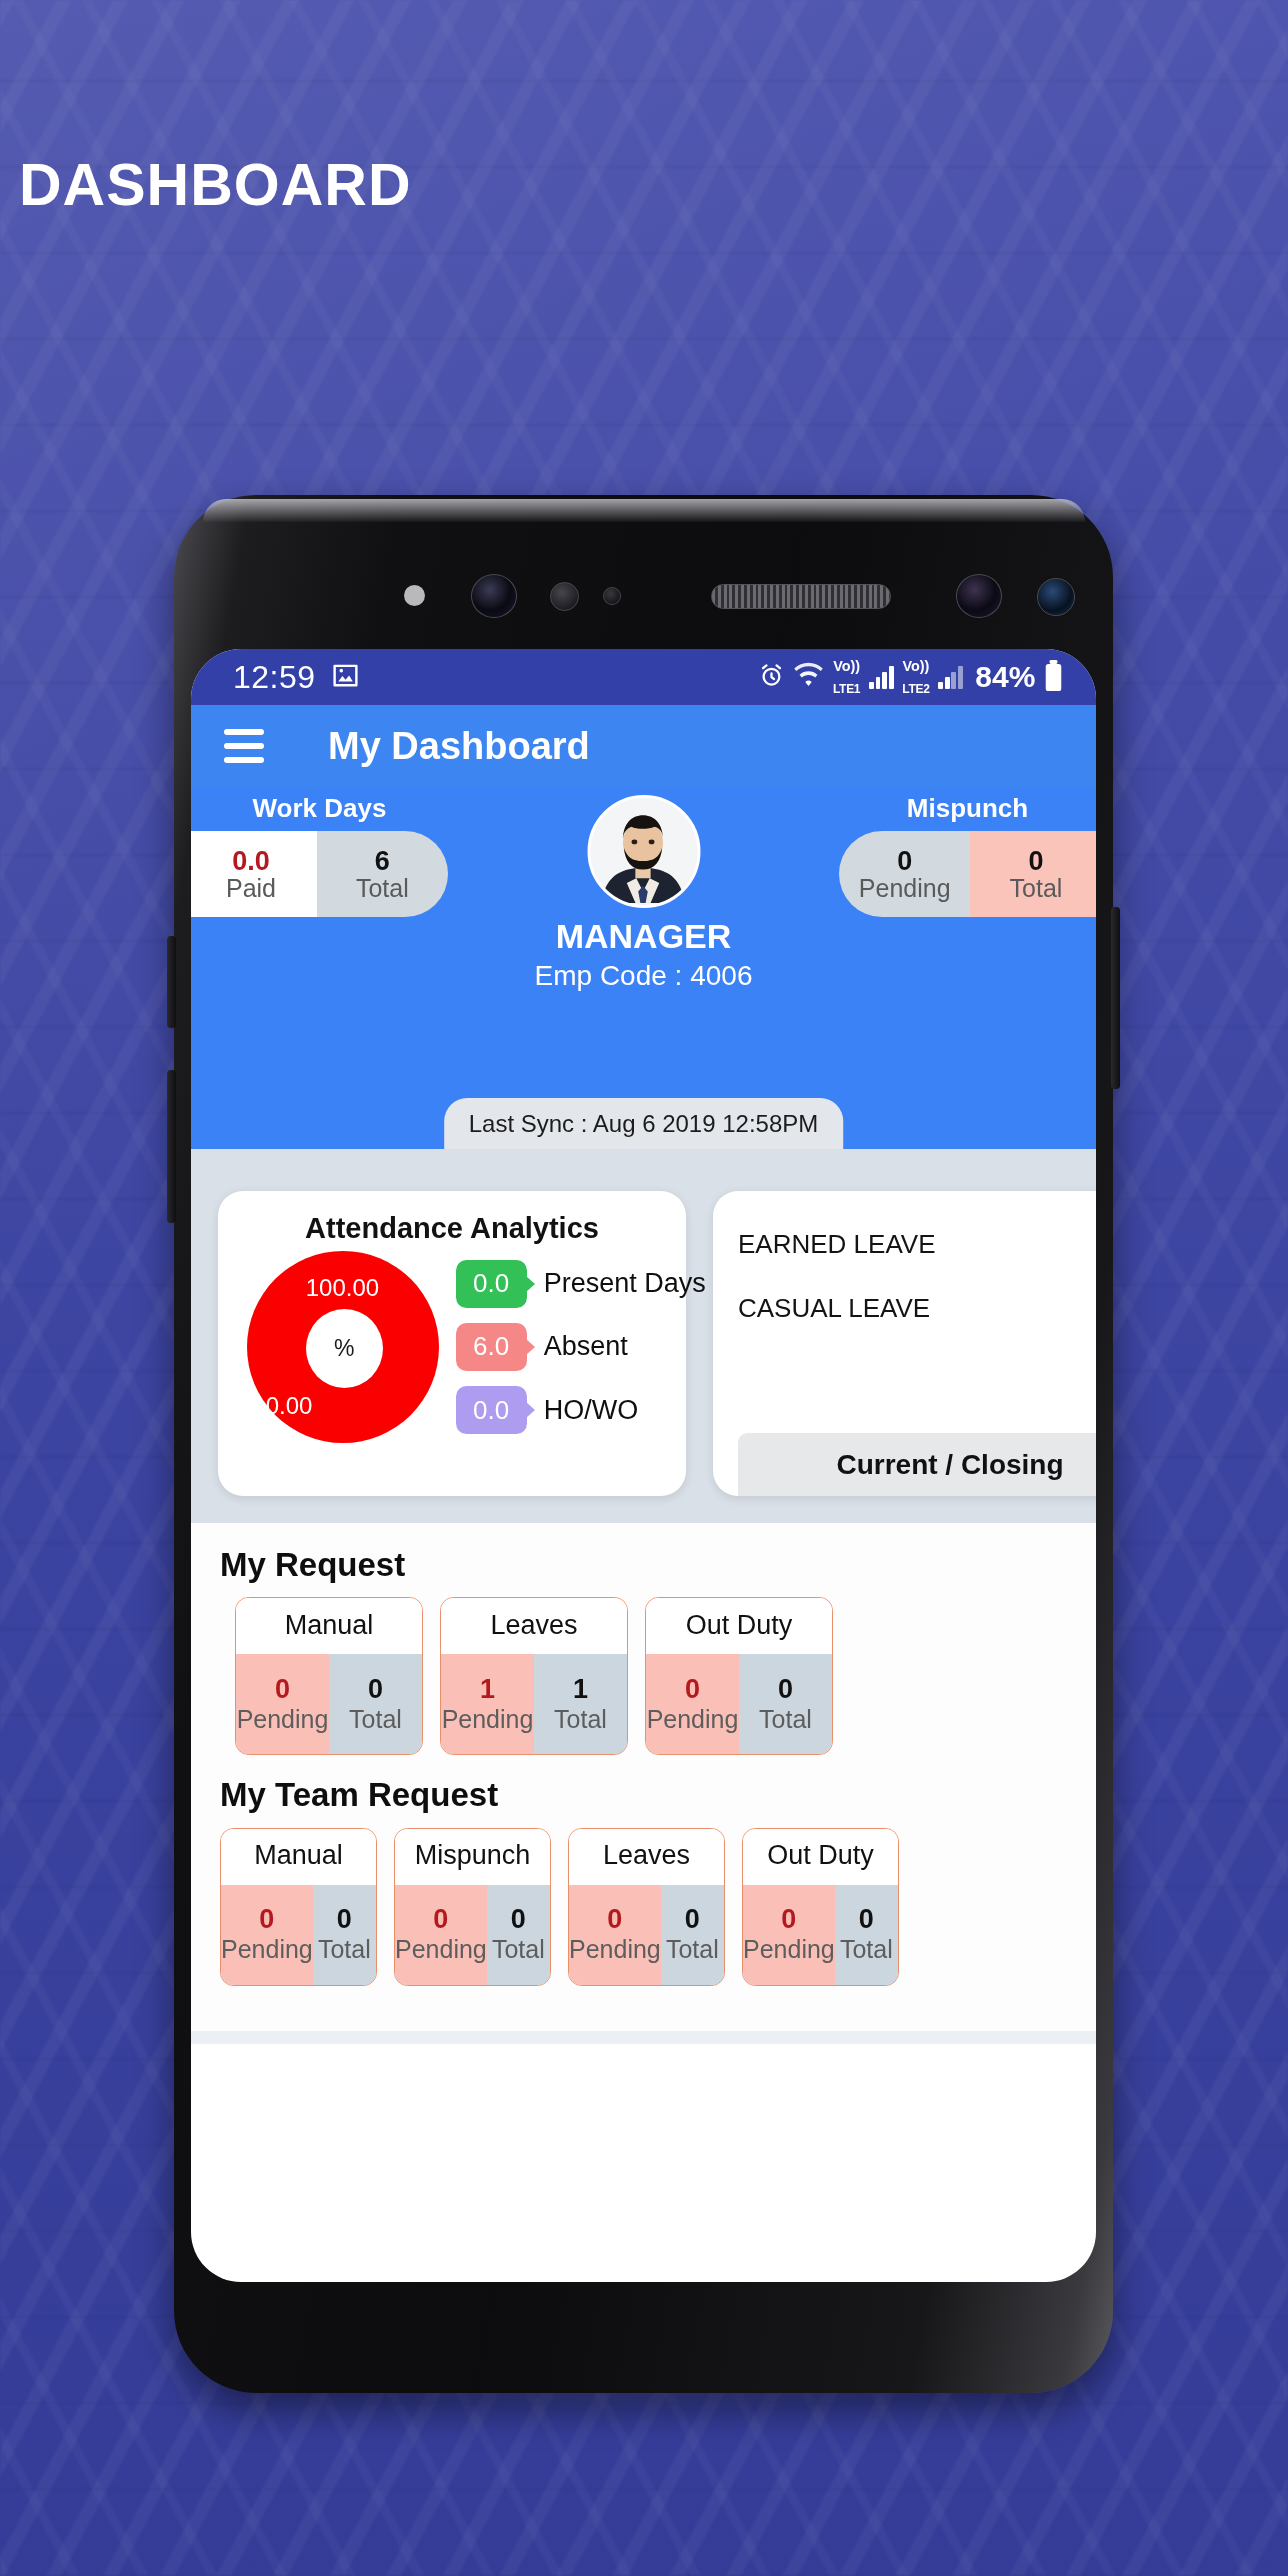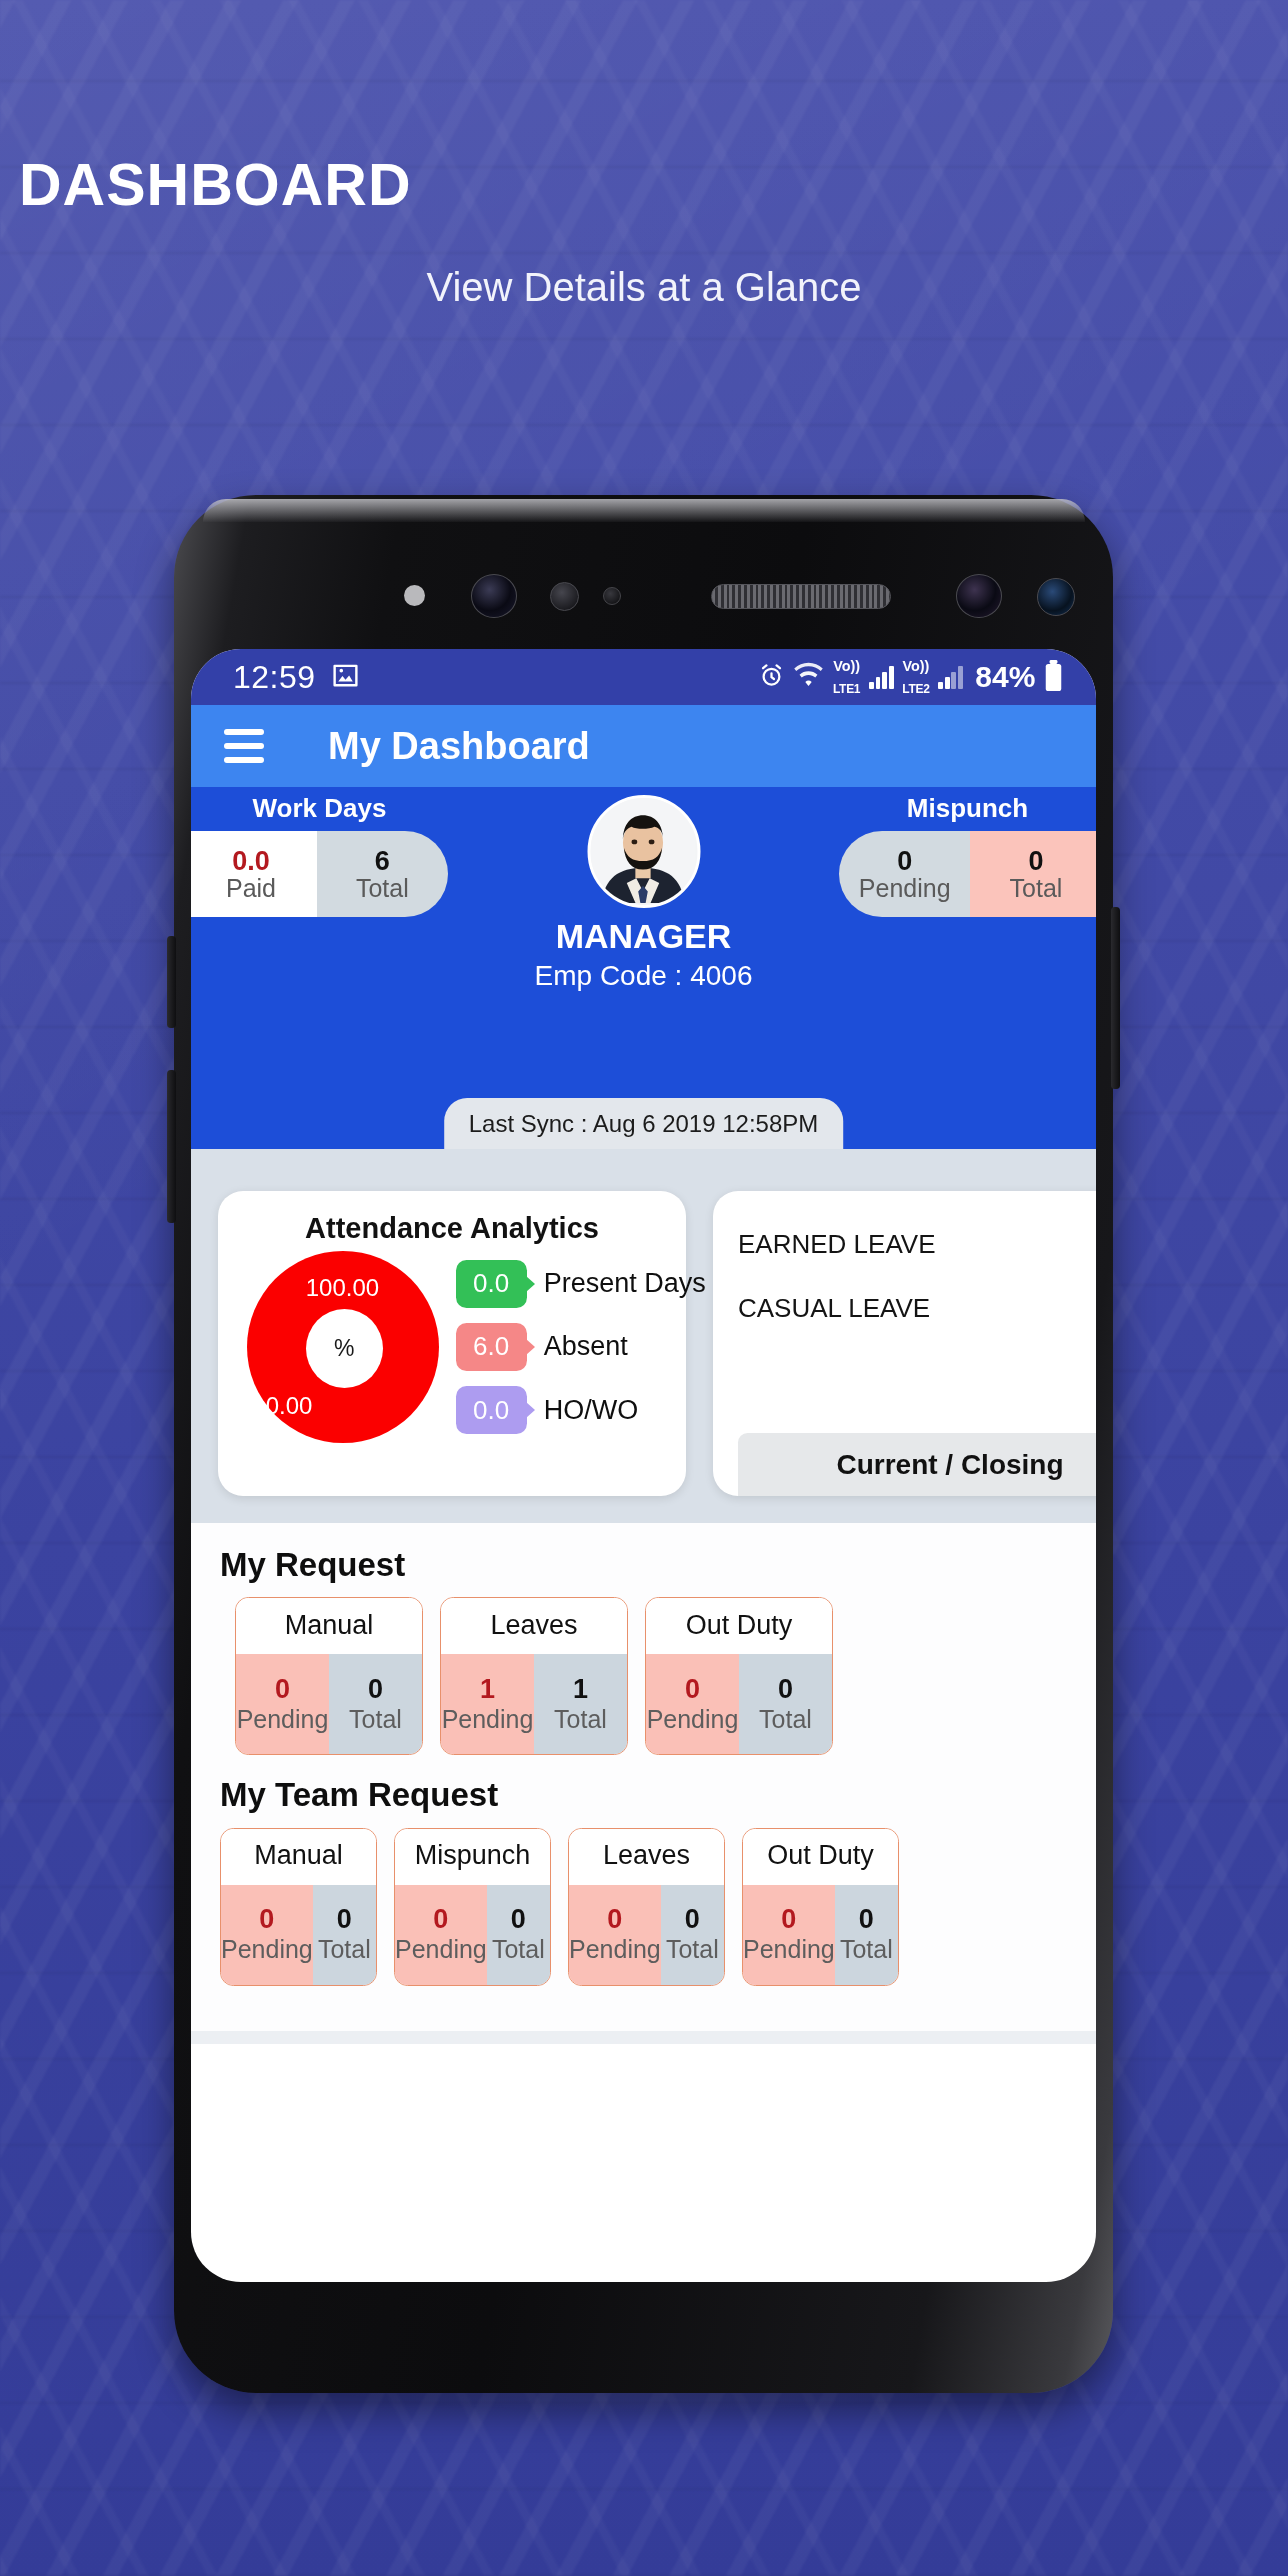--- a/index.html
+++ b/index.html
@@ -130,21 +130,21 @@
     height: 82px;
     display:flex; align-items:center;
     padding: 0 33px;
   }
   .hamburger { width:40px; display:flex; flex-direction:column; gap:8.6px; cursor:pointer; }
   .hamburger span { display:block; height:5.8px; background:#fff; border-radius:2.9px; }
   .appbar-title { color:#fff; font-size:38px; font-weight:bold; margin-left:64px; }
 
   
   .hero {
-    background:#1d4ed8;
+    background:#3b82f6;
     padding-bottom: 0;
     position:relative;
     height: 362px;
   }
   .hero-row { display:flex; align-items:flex-start; justify-content:space-between; padding-top:5.8px; }
   .stat-block { width: 257px; }
   .stat-block.right { }
   .stat-title { color:#fff; font-size:26px; font-weight:bold; text-align:center; margin-bottom:7.7px; }
   .pill { display:flex; height:86px; overflow:hidden; }
   .pill.left  { border-radius: 0 44px 44px 0; margin-left:-5.7px; }
@@ -245,21 +245,20 @@
 
   .nav-hint { height: 13.4px; background:#eceff3; }
 </style>
 </head>
 <body>
 
 <div id="promo">
   <div class="tex"></div>
 
   <div id="promo-title">DASHBOARD</div>
-  <div id="promo-sub">View Details at a Glance</div>
 
   <div id="phone">
     <div class="phone-glow"></div>
     <div class="phone-body"></div>
     <div class="phone-top-sheen"></div>
     <div class="side-btn l1"></div>
     <div class="side-btn l2"></div>
     <div class="side-btn r1"></div>
 
     <div class="sensor-row">

